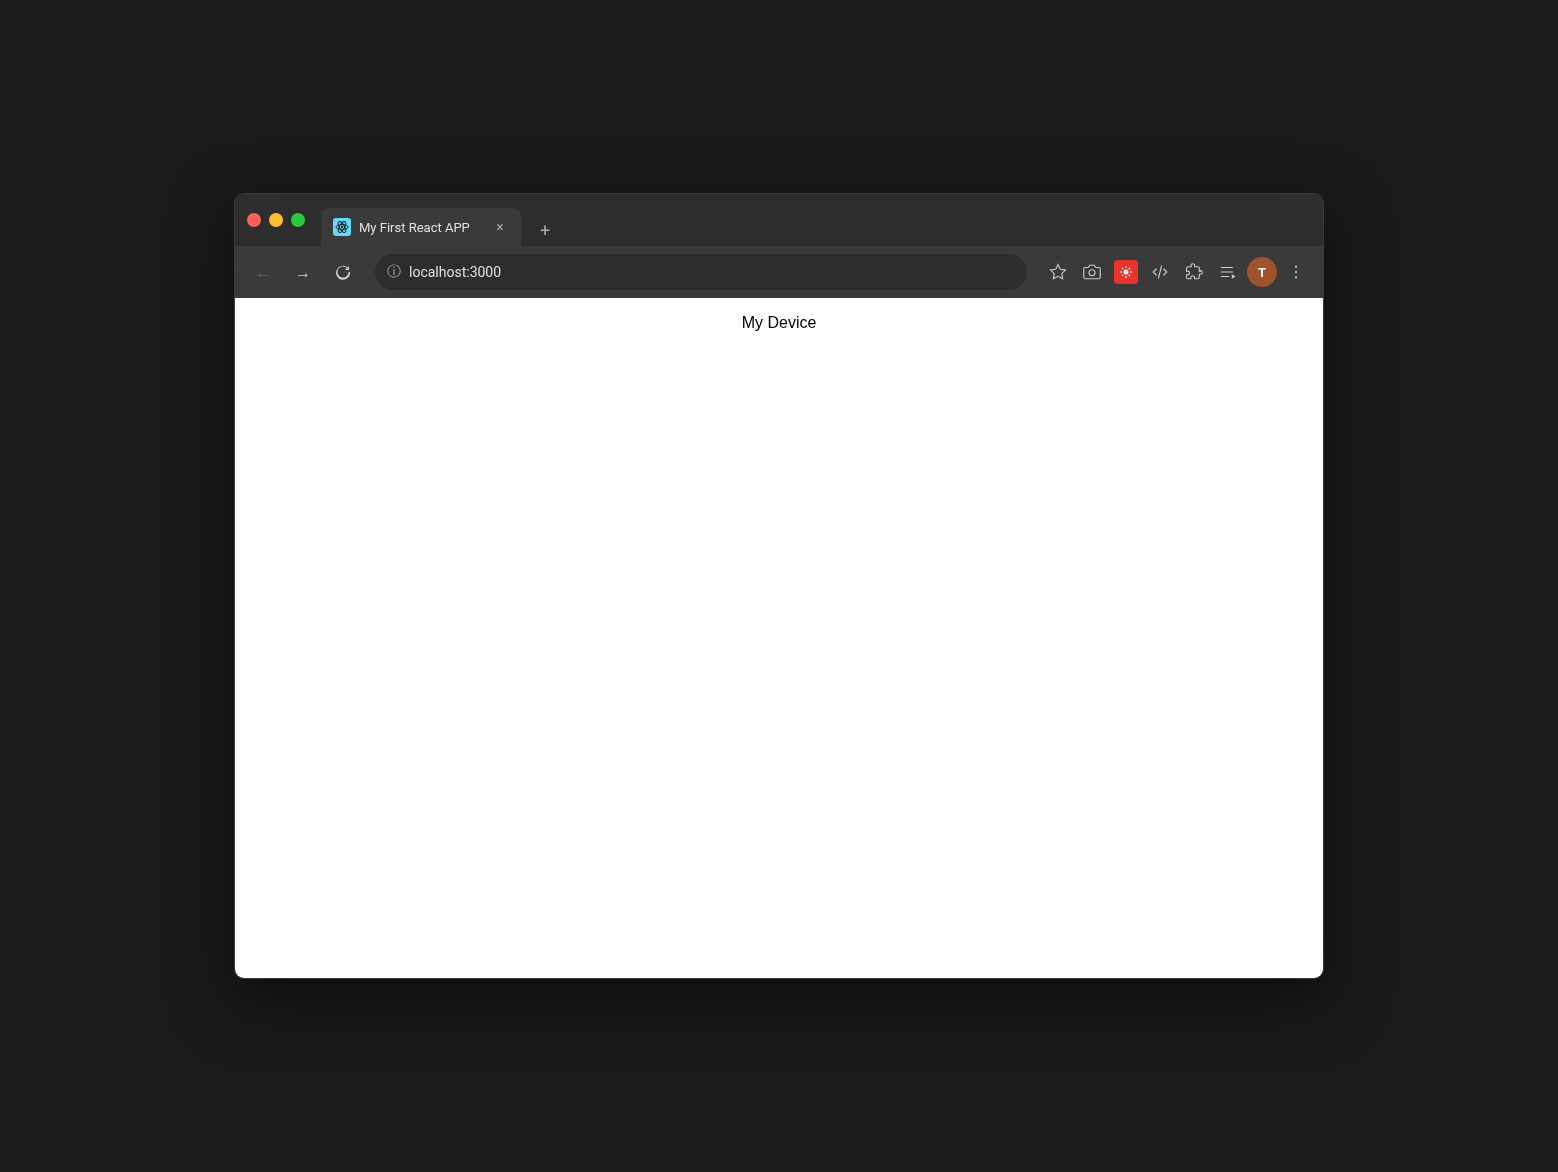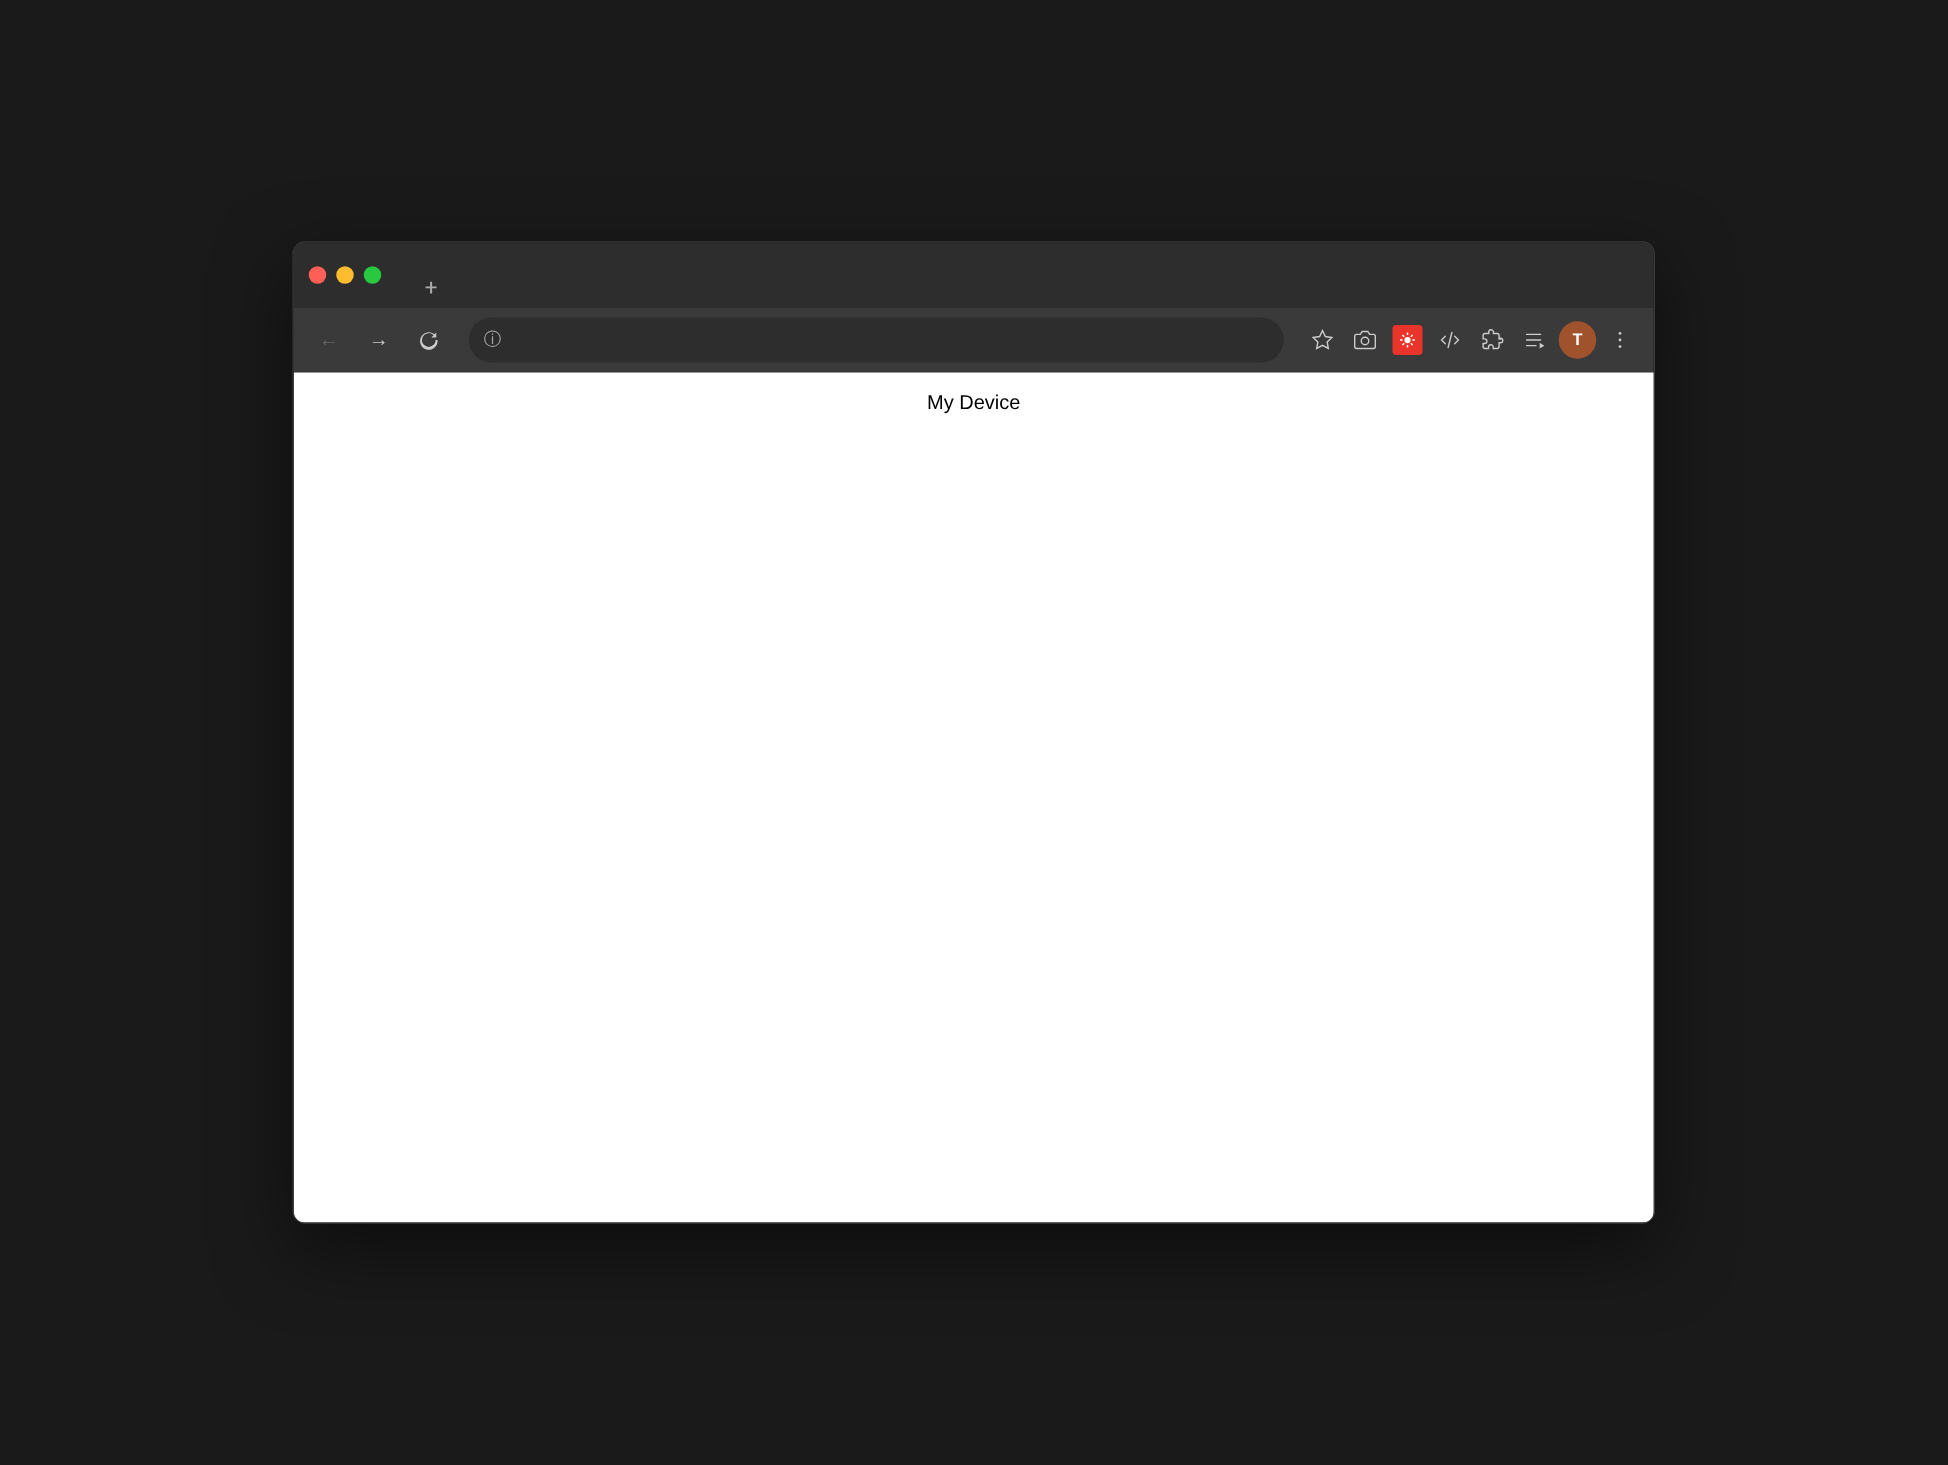--- a/index.html
+++ b/index.html
@@ -219,36 +219,51 @@
 <div class="browser-window">
 
   <div class="title-bar">
     <div class="traffic-lights">
       <div class="traffic-light red"></div>
       <div class="traffic-light yellow"></div>
       <div class="traffic-light green"></div>
     </div>
 
     <div class="tabs-area">
+      <div class="tab">
+
+        <svg class="react-icon" viewBox="0 0 18 18" xmlns="http://www.w3.org/2000/svg">
+          <rect width="18" height="18" rx="3" fill="#61dafb"></rect>
+          <g fill="none" stroke="#20232a" stroke-width="1">
+            <ellipse cx="9" cy="9" rx="6" ry="2.5"></ellipse>
+            <ellipse cx="9" cy="9" rx="6" ry="2.5" transform="rotate(60 9 9)"></ellipse>
+            <ellipse cx="9" cy="9" rx="6" ry="2.5" transform="rotate(120 9 9)"></ellipse>
+          </g>
+          <circle cx="9" cy="9" r="1.2" fill="#20232a"></circle>
+        </svg>
+        <span class="tab-title">My First React APP</span>
+        <span class="tab-close">×</span>
+      </div>
       <div class="new-tab-btn">+</div>
     </div>
   </div>
 
   <div class="nav-bar">
     <div class="nav-btn disabled">←</div>
     <div class="nav-btn">→</div>
     <div class="nav-btn">
 
       <svg width="16" height="16" viewBox="0 0 16 16" fill="none">
         <path d="M13.5 8A5.5 5.5 0 1 1 8 2.5a5.48 5.48 0 0 1 3.89 1.61L10 6h4V2l-1.46 1.46A7 7 0 1 0 15 8h-1.5z" fill="#ccc"></path>
       </svg>
     </div>
 
     <div class="address-bar">
       <span class="info-icon">ⓘ</span>
+      <span class="address-text">localhost:3000</span>
     </div>
 
     <div class="nav-actions">
 
       <div class="nav-action-btn">
         <svg width="18" height="18" viewBox="0 0 24 24">
           <path d="M12 2l3.09 6.26L22 9.27l-5 4.87 1.18 6.88L12 17.77l-6.18 3.25L7 14.14 2 9.27l6.91-1.01L12 2z" fill="none" stroke="#ccc" stroke-width="1.5"></path>
         </svg>
       </div>
 

